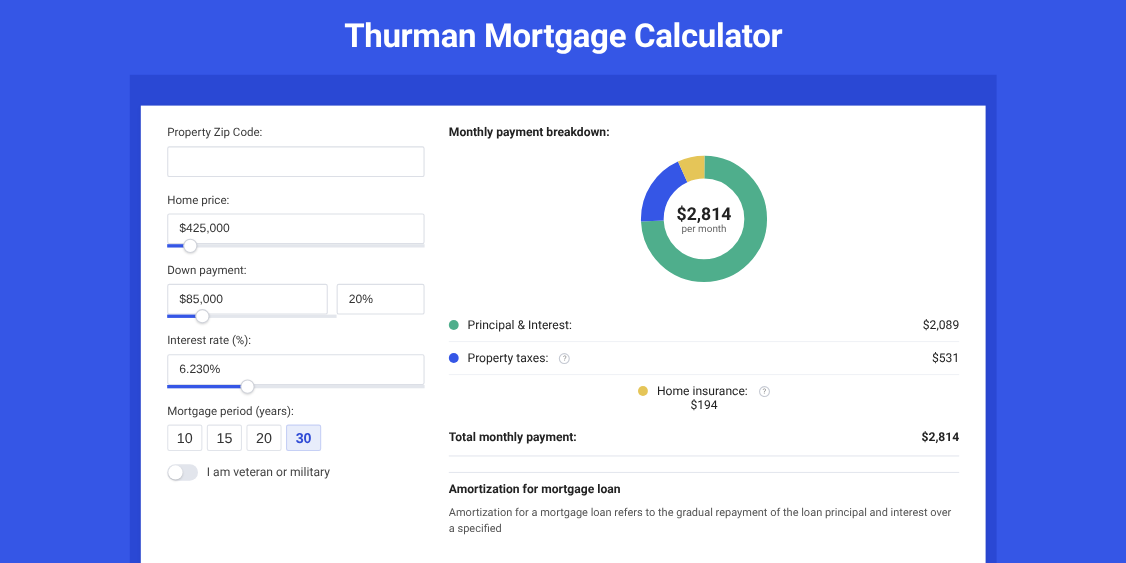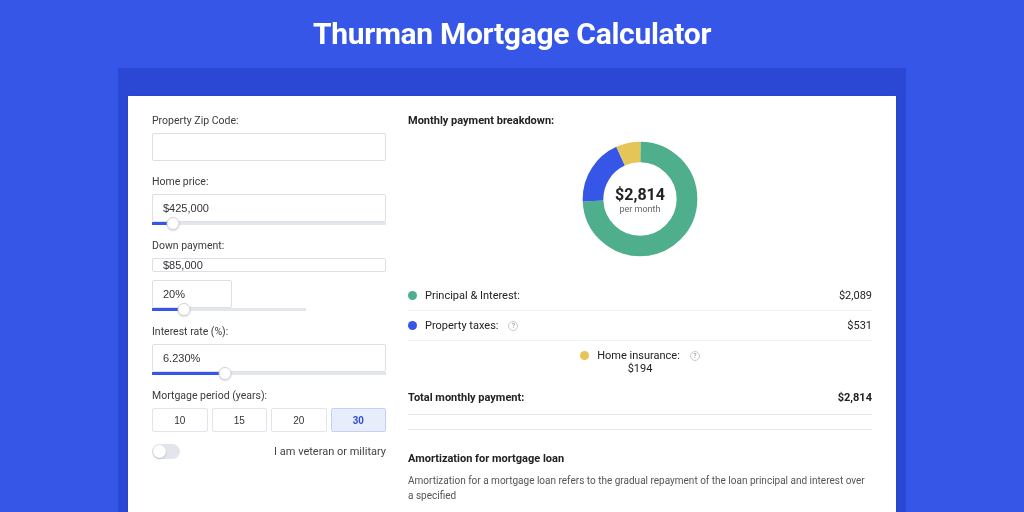--- a/index.html
+++ b/index.html
@@ -76,39 +76,39 @@
   .slider-thumb {
     position: absolute;
     top: -5px;
     width: 13px; height: 13px;
     background: #fff;
     border: 1px solid #d0d3da;
     border-radius: 50%;
     box-shadow: 0 1px 2px rgba(0,0,0,0.15);
     transform: translateX(-50%);
   }
-  .dp-row { display: flex; gap: 8px; flex-direction: column; }
+  .dp-row { display: flex; gap: 8px; }
   .dp-amount { flex: 1; }
   .dp-percent { width: 80px; }
   .period-row { display: flex; gap: 4px; }
   .period-btn {
-    width: 56px; height: 24px;
+    width: 32px; height: 24px;
     border: 1px solid #e1e4ea;
     background: #fff;
-    font-size: 10px;
+    font-size: 13px;
     color: #333;
     border-radius: 2px;
   }
   .period-btn.selected {
     background: #e8edfb;
     border-color: #c6d0f5;
     color: #2f4bd6;
     font-weight: 600;
   }
-  .toggle-row { display: flex; align-items: center; gap: 8px; margin-top: 12px; justify-content: space-between;}
+  .toggle-row { display: flex; align-items: center; gap: 8px; margin-top: 12px;}
   .toggle {
     width: 28px; height: 15px;
     background: #e2e5ec;
     border-radius: 10px;
     position: relative;
   }
   .toggle-knob {
     position: absolute;
     left: 1px; top: 1px;
     width: 13px; height: 13px;
@@ -157,21 +157,21 @@
   .legend-value { font-size: 11px; color: #222; }
   .total-row {
     display: flex; justify-content: space-between;
     padding: 8px 0 10px 0;
     font-weight: 700;
     border-bottom: 1px solid #e4e7ee;
   }
   .amort {
     margin-top: 14px;
     border-top: 1px solid #e4e7ee;
-    padding-top: 22px;
+    padding-top: 8px;
   }
   .amort-h { font-size: 11px; font-weight: 700; margin-bottom: 8px; }
   .amort-p { font-size: 10px; color: #555; line-height: 1.5; }
 </style>
 </head>
 <body>
 
 <div class="app">
   <h1 class="title">Thurman Mortgage Calculator</h1>
   <div class="title-shadow"></div>

